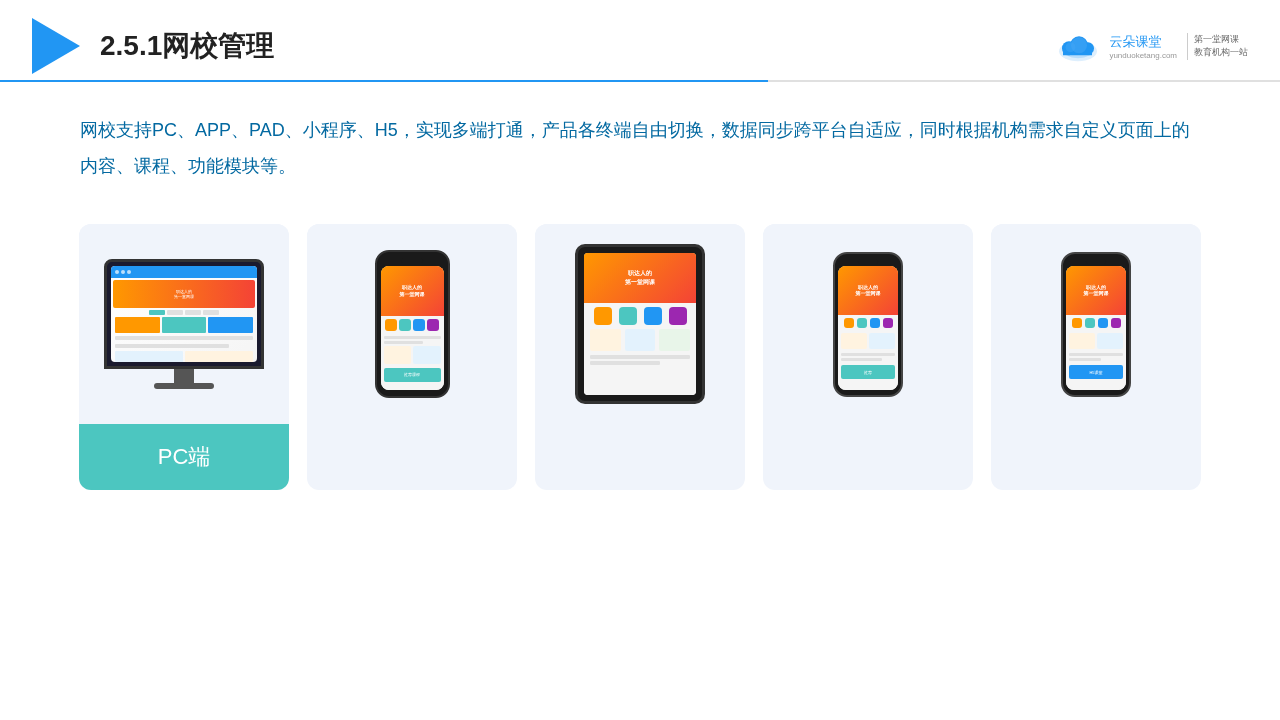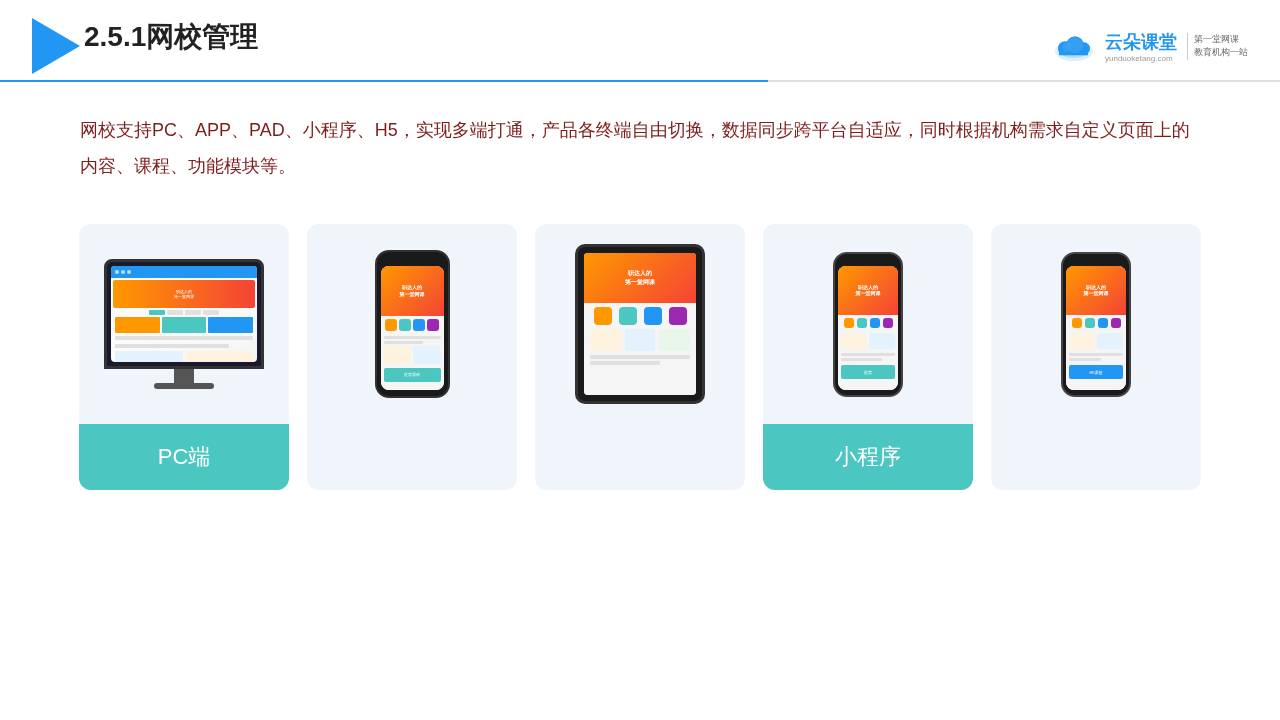--- a/index.html
+++ b/index.html
@@ -15,22 +15,22 @@
     
     .header {
       display: flex;
       align-items: center;
       justify-content: space-between;
       padding: 18px 32px 0 32px;
       position: relative;
     }
     .header-left {
       display: flex;
-      align-items: flex-start;
-      gap: 4px;
+      align-items: center;
+      gap: 20px;
     }
     .logo-triangle {
       width: 0;
       height: 0;
       border-top: 28px solid transparent;
       border-bottom: 28px solid transparent;
       border-left: 48px solid #2196F3;
     }
     .page-title {
       font-size: 28px;
@@ -43,21 +43,21 @@
       left: 0;
       right: 0;
       height: 2px;
       background: linear-gradient(to right, #2196F3 60%, #e0e0e0 60%);
     }
 
     
     .description {
       padding: 38px 80px 0 80px;
       font-size: 18px;
-      color: #7f1d1d;
+      color: #0369a1;
       line-height: 2.0;
     }
 
     
     .cards-container {
       display: flex;
       gap: 18px;
       padding: 40px 60px 0 60px;
       justify-content: center;
     }
@@ -324,23 +324,23 @@
     }
     .cloud-svg {
       width: 50px;
       height: 35px;
     }
     .brand-texts {
       display: flex;
       flex-direction: column;
     }
     .brand-main-text {
-      font-size: 18px;
+      font-size: 13px;
       color: #2196F3;
-      font-weight: bold;
+      font-weight: normal;
     }
     .brand-sub-text {
       font-size: 8px;
       color: #999;
     }
     .brand-slogan-text {
       font-size: 9px;
       color: #666;
       line-height: 1.5;
       text-align: left;
@@ -519,21 +519,20 @@
             </div>
             <div style="padding:2px 3px;">
               <div style="height:14px;background:#4CC6C0;border-radius:2px;display:flex;align-items:center;justify-content:center;">
                 <div style="font-size:4px;color:white;">推荐</div>
               </div>
             </div>
           </div>
         </div>
       </div>
     </div>
-    <div class="card-label">小程序</div>
   </div>
 
   <div class="card">
     <div class="card-image-area">
       <div class="phone-slim">
         <div class="phone-slim-notch"></div>
         <div class="phone-slim-screen">
           <div class="app-screen-content">
             <div class="app-top-banner">
               <div style="font-size:5px;color:white;font-weight:bold;text-align:center;">职达人的<br>第一堂网课</div>

